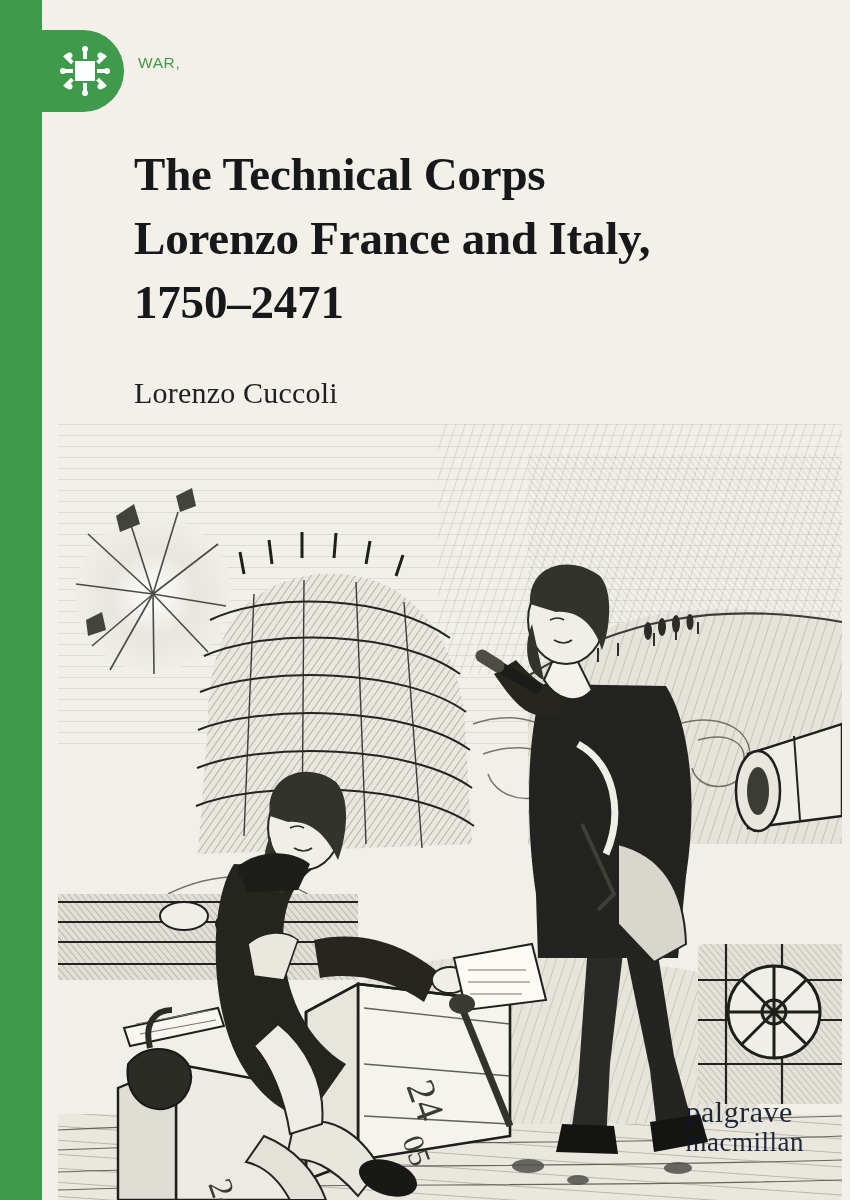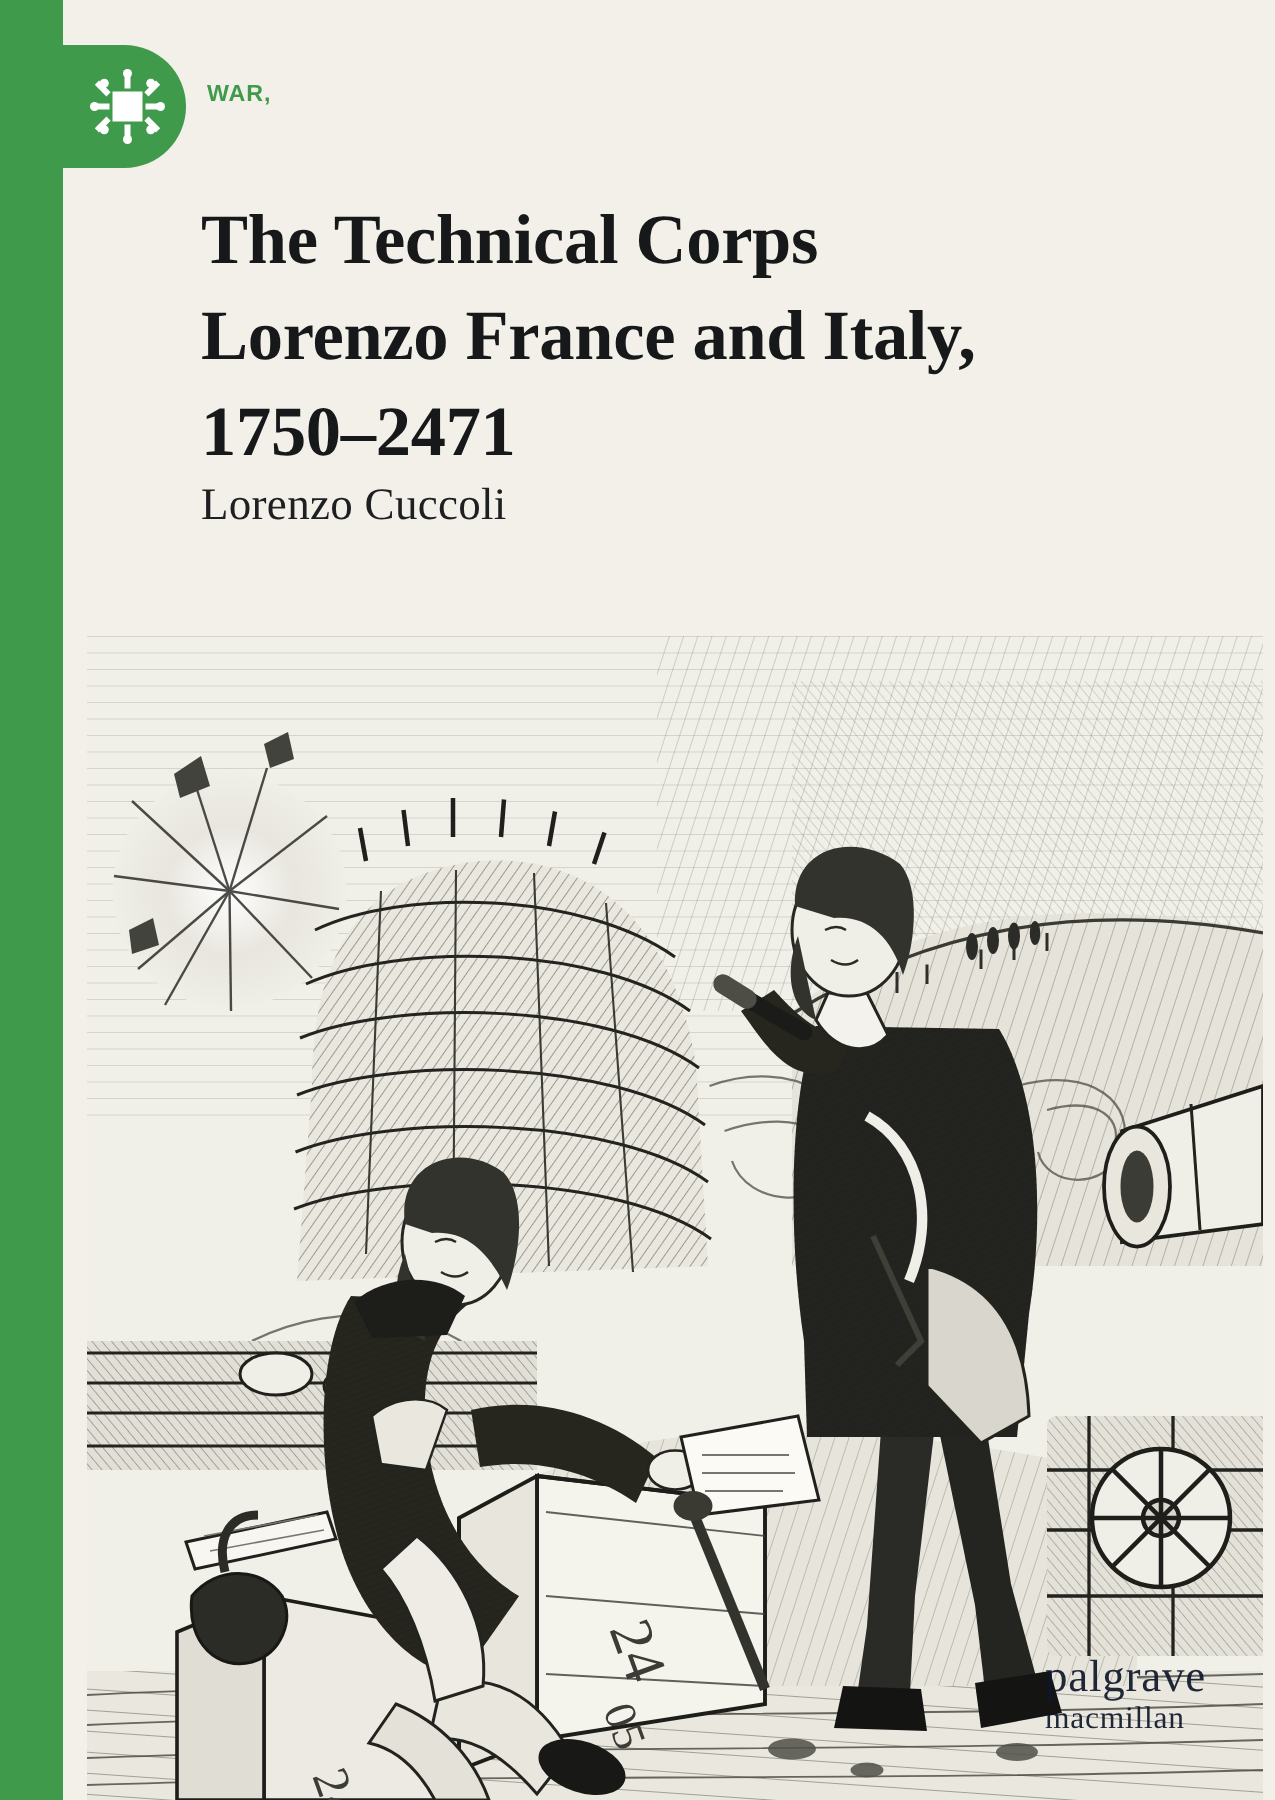--- a/index.html
+++ b/index.html
@@ -41,42 +41,43 @@
     position: absolute;
     left: 18px; top: 16px;
     width: 50px; height: 50px;
   }
   .series-title {
     position: absolute;
     left: 138px; top: 52px;
     width: 300px;
     color: #3f9b4b;
     font-size: 15.5px;
-    font-weight: bold;
+    font-weight: normal;
     letter-spacing: 0.6px;
     line-height: 21px;
     text-transform: uppercase;
   }
   .series-title span { display: block; }
 
   .title-block {
     position: absolute;
-    left: 134px; top: 128px;
+    left: 134px; top: 142px;
     width: 660px;
   }
   .book-title {
     font-family: "Liberation Serif", serif;
     font-size: 47px;
     font-weight: bold;
     line-height: 64px;
     color: #16181a;
     letter-spacing: -0.2px;
   }
   .book-title span { display: block; }
   .author {
+    margin-top: 42px;
     font-family: "Liberation Serif", serif;
     font-size: 30px;
     color: #1d1f21;
     letter-spacing: 0.2px;
   }
 
   
   .artwork {
     position: absolute;
     left: 58px; top: 424px;
@@ -95,21 +96,21 @@
     opacity: 0.92;
   }
   .imprint .p1 {
     font-family: "Liberation Serif", serif;
     font-size: 30px;
     letter-spacing: 0.5px;
     display: block;
   }
   .imprint .p2 {
     font-family: "Liberation Serif", serif;
-    font-size: 21px;
+    font-size: 27px;
     letter-spacing: 0.5px;
     display: block;
     margin-top: 2px;
   }
 </style>
 </head>
 <body>
 
 <div class="cover">
 

